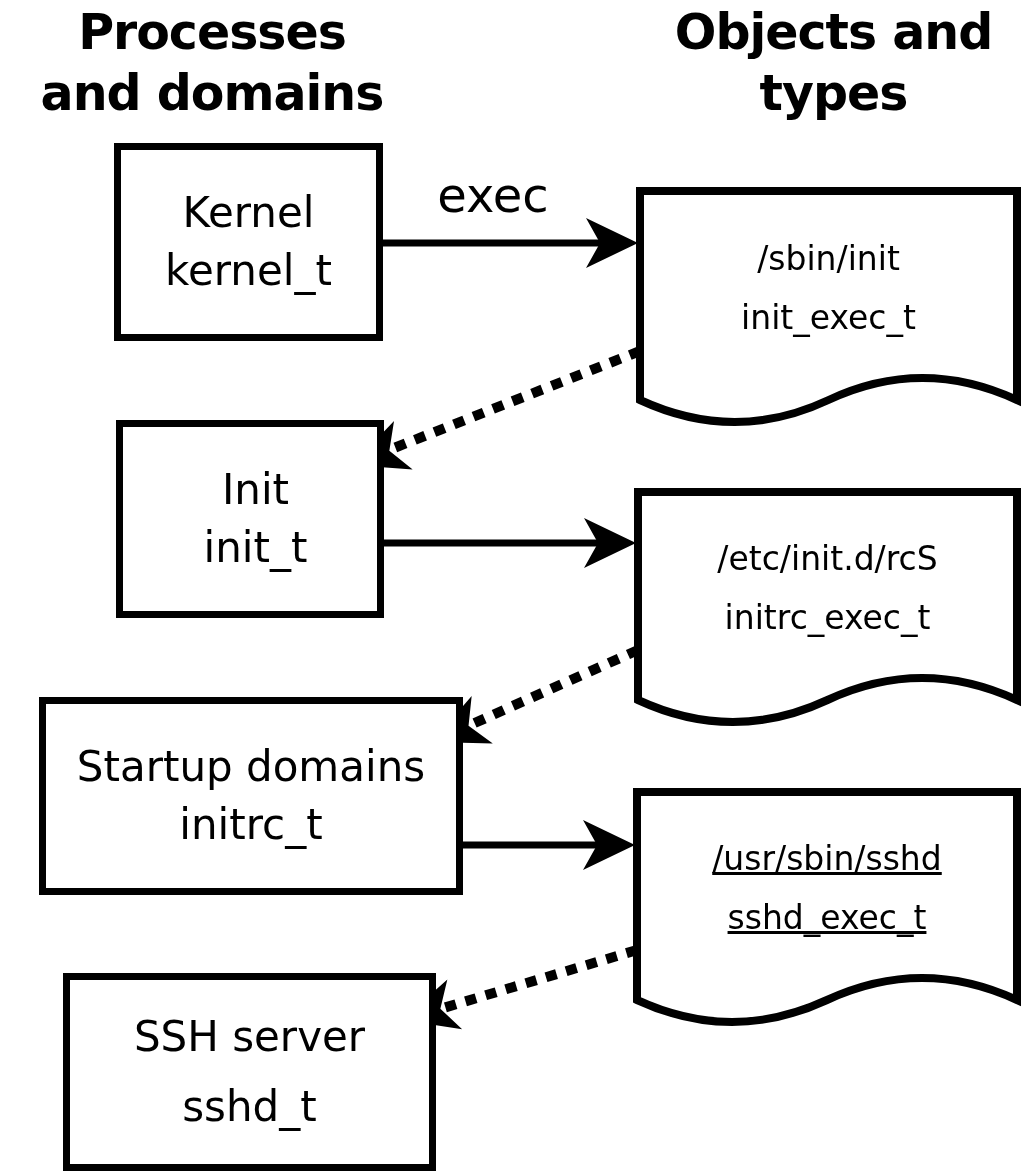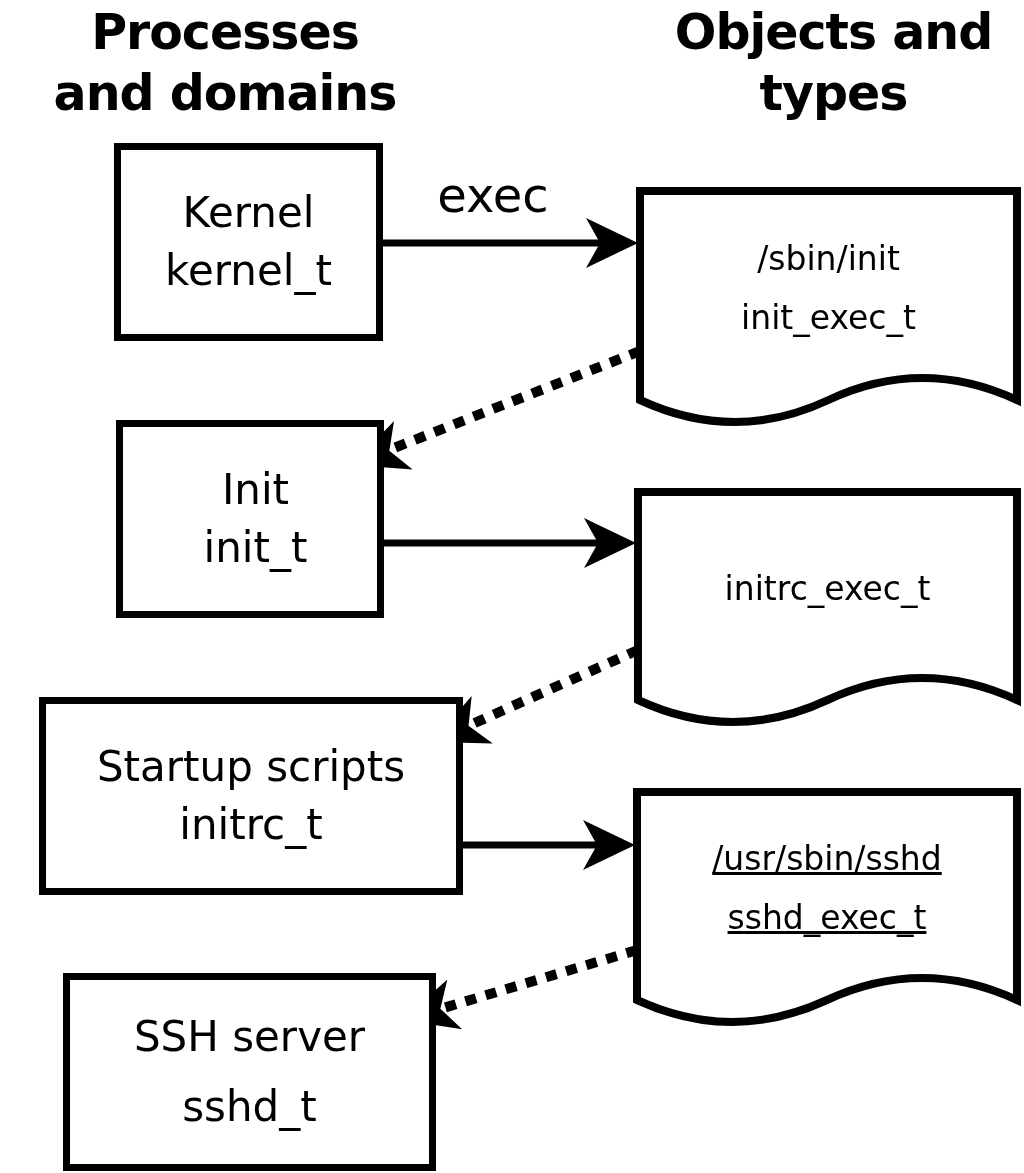--- a/index.html
+++ b/index.html
@@ -56,53 +56,54 @@
       <line x1="348" y1="543" x2="604" y2="543"></line>
       <line x1="427" y1="845" x2="603" y2="845"></line>
     </g>
     <g fill="#000" stroke="none">
       <polygon points="0,0 -52,-25 -38,0 -52,25" transform="translate(638,243)"></polygon>
       <polygon points="0,0 -52,-25 -38,0 -52,25" transform="translate(636,543)"></polygon>
       <polygon points="0,0 -52,-25 -38,0 -52,25" transform="translate(635,845)"></polygon>
     </g>
   </svg>
 
-  <div class="hdr" style="left:30px;width:390px;">
+  <div class="hdr" style="left:17px;width:390px;">
     <span>Processes</span>
     <span>and domains</span>
   </div>
   <div class="hdr" style="left:640px;width:387px;">
     <span>Objects and</span>
     <span>types</span>
   </div>
 
   <div class="exec-label" style="left:383px;top:172px;width:220px;">exec</div>
 
   <div class="pbox" style="left:78px;top:143px;width:269px;height:198px;">
     <span>Kernel</span>
     <span>kernel_t</span>
   </div>
   <div class="pbox" style="left:80px;top:420px;width:268px;height:198px;padding-left:11px;">
     <span>Init</span>
     <span>init_t</span>
   </div>
   <div class="pbox" style="left:3px;top:697px;width:424px;height:198px;">
-    <span>Startup scripts</span>
+    <span>Startup domains</span>
     <span>initrc_t</span>
   </div>
   <div class="pbox" style="left:27px;top:973px;width:373px;height:198px;gap:12px;">
     <span>SSH server</span>
     <span>sshd_t</span>
   </div>
 
   <div class="doclabel" style="left:640px;top:191px;width:377px;height:209px;">
     <span>/sbin/init</span>
     <span>init_exec_t</span>
   </div>
   <div class="doclabel" style="left:638px;top:492px;width:379px;height:208px;">
+    <span>/etc/init.d/rcS</span>
     <span>initrc_exec_t</span>
   </div>
   <div class="doclabel" style="left:637px;top:792px;width:380px;height:208px;text-decoration:underline;">
     <span>/usr/sbin/sshd</span>
     <span>sshd_exec_t</span>
   </div>
 
 </div>
 
 </body></html>

